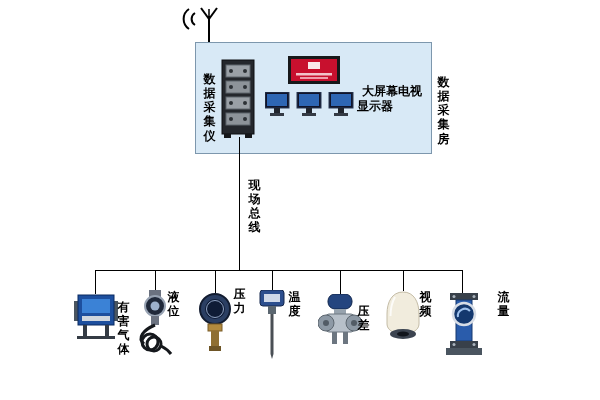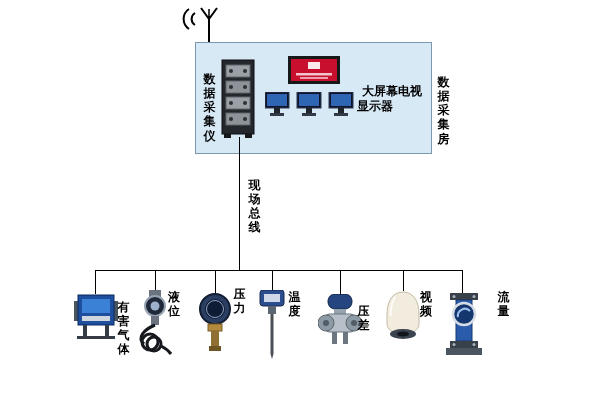--- a/index.html
+++ b/index.html
@@ -116,21 +116,21 @@
   <svg class="abs" style="left:135px;top:290px;" width="40" height="68" viewBox="0 0 40 68">
     <rect x="14" y="0" width="12" height="7" fill="#6b7280"></rect>
     <circle cx="20" cy="16" r="10" fill="#20293a" stroke="#98a3b3" stroke-width="2"></circle>
     <circle cx="20" cy="16" r="4.5" fill="#9db1cc"></circle>
     <rect x="16" y="26" width="8" height="9" fill="#6b7280"></rect>
     <path d="M20 35 C 8 40, 2 48, 9 54" fill="none" stroke="#15181c" stroke-width="3"></path>
     <circle cx="15" cy="52" r="8" fill="none" stroke="#15181c" stroke-width="3"></circle>
     <circle cx="19" cy="54" r="7" fill="none" stroke="#15181c" stroke-width="3"></circle>
     <path d="M26 56 C 30 58, 33 60, 36 64" fill="none" stroke="#15181c" stroke-width="3"></path>
   </svg>
-  <div class="vlbl" style="left:167px;top:290px;text-align:right;">液位</div>
+  <div class="vlbl" style="left:167px;top:290px;">液位</div>
 
   <svg class="abs" style="left:197px;top:293px;" width="36" height="60" viewBox="0 0 36 60">
     <circle cx="18" cy="16" r="15" fill="#2b3f63" stroke="#121c30" stroke-width="2"></circle>
     <circle cx="18" cy="16" r="10" fill="#0f1c36"></circle>
     <circle cx="18" cy="16" r="8.5" fill="none" stroke="#8fa3c4" stroke-width="1"></circle>
     <rect x="11" y="31" width="14" height="7" fill="#b28a3e" stroke="#7a5d28"></rect>
     <rect x="14" y="38" width="8" height="15" fill="#8f6f32"></rect>
     <rect x="12" y="53" width="12" height="5" fill="#6e5526"></rect>
   </svg>
   <div class="vlbl" style="left:233px;top:288px;font-family:Liberation Mono, monospace;">压力</div>
@@ -156,21 +156,21 @@
     <rect x="25" y="38" width="5" height="12" fill="#6c7680"></rect>
   </svg>
   <div class="vlbl" style="left:357px;top:304px;">压差</div>
 
   <svg class="abs" style="left:381px;top:290px;" width="44" height="52" viewBox="0 0 44 52">
     <path d="M22 2 C 33 2 38 12 38 24 L38 34 C 38 40 31 44 22 44 C 13 44 6 40 6 34 L6 24 C 6 12 11 2 22 2 Z" fill="#f1ecdd" stroke="#c4bca6"></path>
     <path d="M14 7 C 10.5 13 9.5 19 9.5 26" stroke="#ffffff" stroke-width="2" fill="none" opacity="0.8"></path>
     <ellipse cx="22" cy="44" rx="13" ry="5" fill="#3c4450"></ellipse>
     <ellipse cx="22" cy="44" rx="6" ry="2.5" fill="#11151c"></ellipse>
   </svg>
-  <div class="vlbl" style="left:419px;top:290px;text-align:right;">视频</div>
+  <div class="vlbl" style="left:419px;top:290px;">视频</div>
 
   <svg class="abs" style="left:442px;top:293px;" width="44" height="64" viewBox="0 0 44 64">
     <rect x="8" y="0" width="28" height="7" fill="#38404a"></rect>
     <circle cx="12" cy="3.5" r="1.5" fill="#aab3bd"></circle>
       <circle cx="32" cy="3.5" r="1.5" fill="#aab3bd"></circle>
     <rect x="14" y="7" width="16" height="41" fill="#2a5cab" stroke="#16396f"></rect>
     <circle cx="22" cy="21" r="11" fill="#14386e" stroke="#d7dde6" stroke-width="2.5"></circle>
     <path d="M16 24 A7 7 0 0 1 28 18" stroke="#9fc2ee" stroke-width="2" fill="none"></path>
     <rect x="8" y="48" width="28" height="7" fill="#38404a"></rect>
     <circle cx="12" cy="51.5" r="1.5" fill="#aab3bd"></circle>

